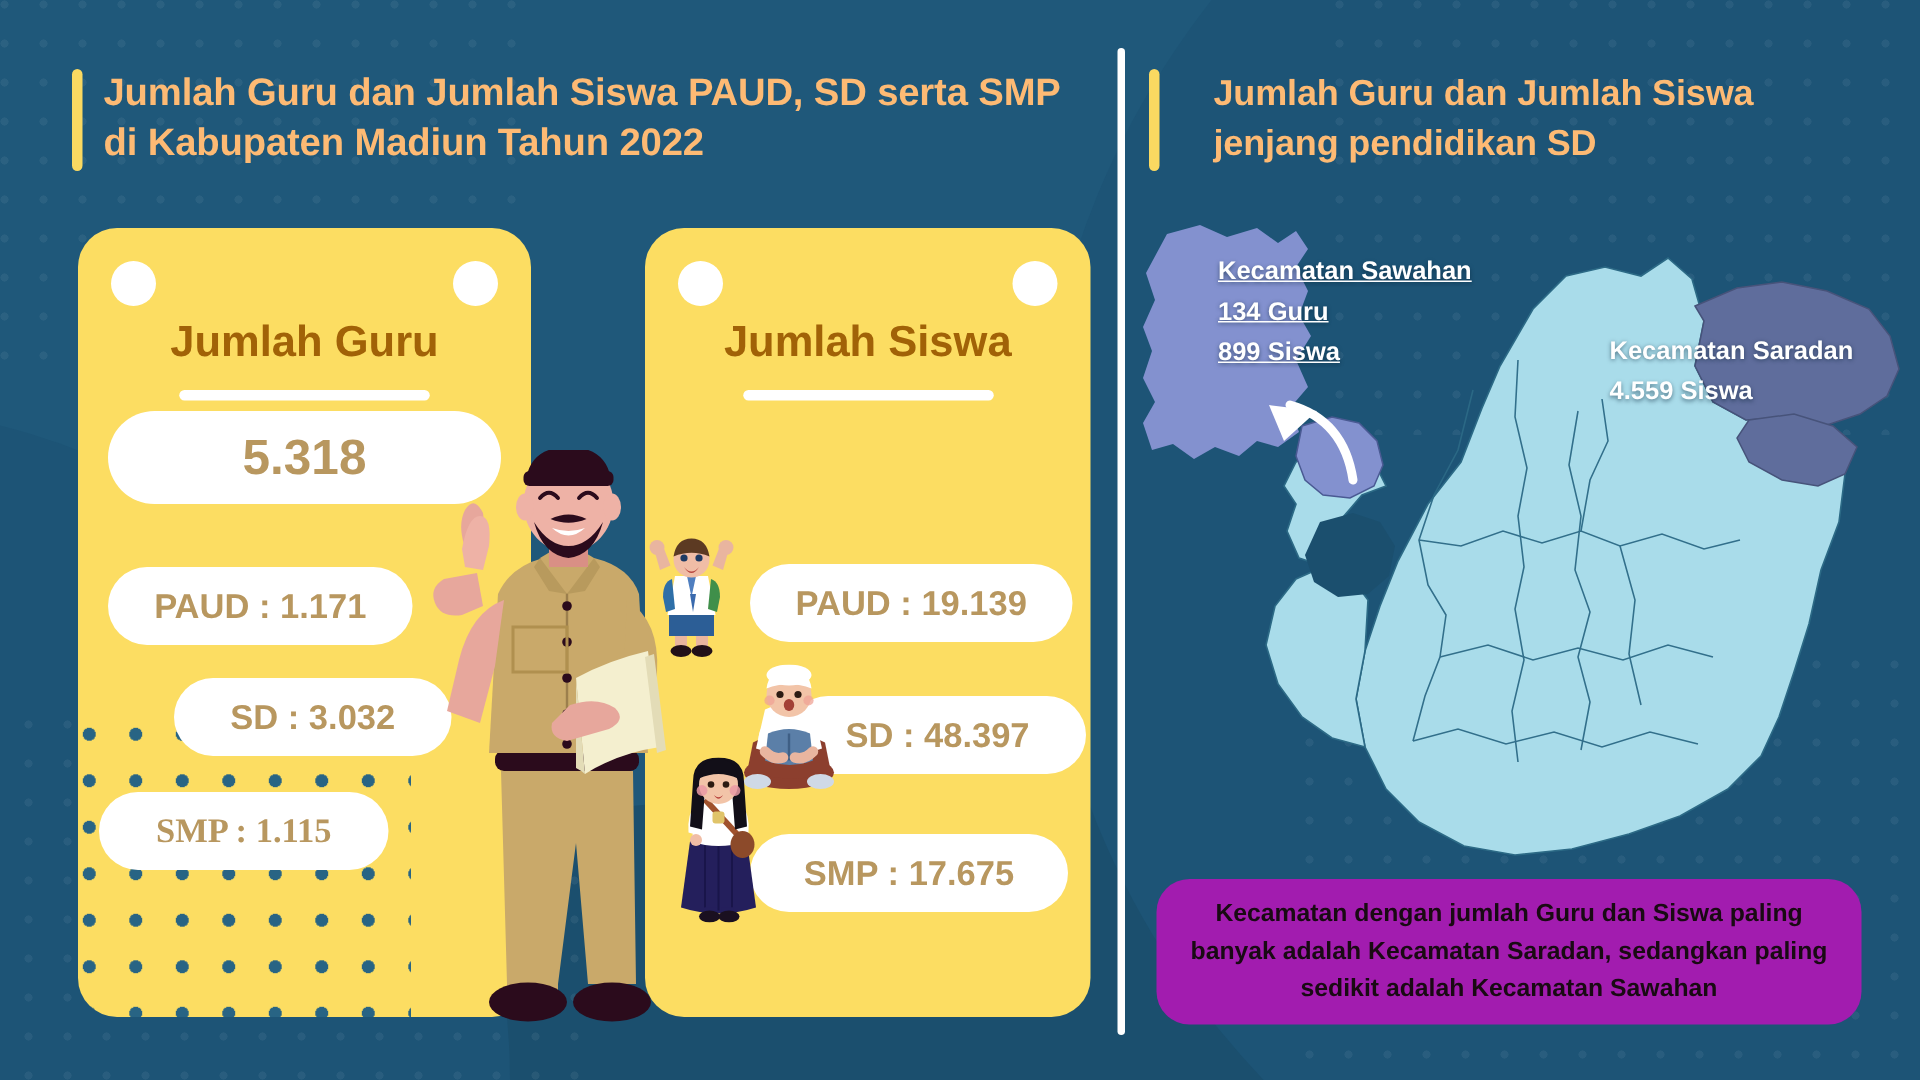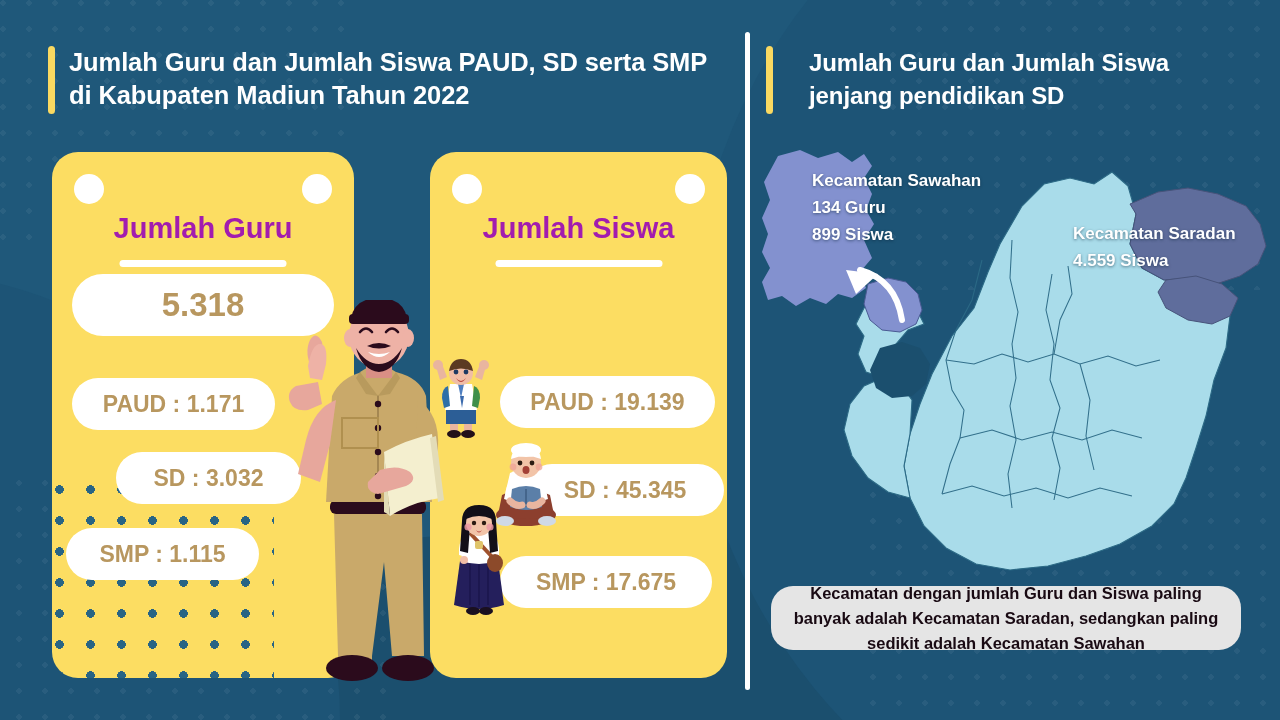--- a/index.html
+++ b/index.html
@@ -45,21 +45,21 @@
   }
 
   
   .title-block { position: absolute; display: flex; gap: 14px; align-items: flex-start; }
   .title-bar {
     width: 7px; border-radius: 4px;
     background: #fad961;
     flex: 0 0 auto;
   }
   .title-text {
-    color: #ffffff;
+    color: #fdba74;
     font-weight: bold;
     letter-spacing: -0.1px;
   }
   #title-left  { left: 48px;  top: 46px; width: 660px; }
   #title-left .title-bar { height: 68px; }
   #title-left .title-text { font-size: 25.5px; line-height: 33px; }
   #title-right { left: 766px; top: 46px; width: 470px; gap: 36px; }
   #title-right .title-bar { height: 68px; }
   #title-right .title-text { font-size: 24px; line-height: 33px; }
 
@@ -84,21 +84,21 @@
     position: absolute;
     width: 30px; height: 30px;
     border-radius: 50%;
     background: #ffffff;
   }
   .punch-hole.left  { left: 22px;  top: 22px; }
   .punch-hole.right { right: 22px; top: 22px; }
   .card-title {
     position: absolute; left: 0; right: 0; top: 60px;
     text-align: center;
-    color: #a21caf;
+    color: #a16207;
     font-size: 29px;
     font-weight: bold;
   }
   .card-rule {
     position: absolute;
     top: 108px; left: 50%; transform: translateX(-50%);
     width: 167px; height: 7px;
     border-radius: 4px;
     background: #ffffff;
   }
@@ -124,21 +124,21 @@
     display: flex; align-items: center; justify-content: center;
     color: #b8975f;
     font-size: 23px;
     font-weight: bold;
     white-space: nowrap;
     padding: 0 18px;
   }
   
   #guru-paud { left: 20px; top: 226px; width: 203px; }
   #guru-sd   { left: 64px; top: 300px; width: 185px; }
-  #guru-smp  { left: 14px; top: 376px; width: 193px; }
+  #guru-smp  { left: 14px; top: 376px; width: 193px; font-family: Liberation Serif, serif; }
   
   #siswa-paud { left: 70px; top: 224px; width: 215px; }
   #siswa-sd   { left: 96px; top: 312px; width: 198px; }
   #siswa-smp  { left: 70px; top: 404px; width: 212px; }
 
   
   .illus { position: absolute; pointer-events: none; }
   #teacher-figure { left: 272px; top: 300px; width: 212px; height: 415px; z-index: 6; }
   #kid-paud  { left: 430px; top: 358px; width: 62px; height: 80px; z-index: 7; }
   #kid-sd    { left: 490px; top: 443px; width: 72px; height: 88px; z-index: 7; }
@@ -150,29 +150,29 @@
 
   .map-label {
     position: absolute;
     color: #ffffff;
     font-weight: bold;
     font-size: 17px;
     line-height: 27px;
     text-shadow: 0 1px 3px rgba(10,35,55,0.55);
     white-space: nowrap;
   }
-  #label-sawahan { left: 812px; top: 167px; }
+  #label-sawahan { left: 812px; top: 167px; text-decoration: underline; }
   #label-saradan { left: 1073px; top: 220px; }
 
   
   #note-box {
     position: absolute;
     left: 771px; top: 586px;
-    width: 470px; height: 64px;
-    background: #e5e5e5;
+    width: 470px; height: 97px;
+    background: #a21caf;
     border-radius: 22px;
     display: flex; align-items: center; justify-content: center;
     text-align: center;
     padding: 4px 14px;
     color: #190a13;
     font-size: 16.5px;
     font-weight: bold;
     line-height: 25px;
   }
 </style>
@@ -212,21 +212,21 @@
     <div class="sub-pill" id="guru-sd">SD : 3.032</div>
     <div class="sub-pill" id="guru-smp">SMP : 1.115</div>
   </div>
 
   <div class="stat-card" id="card-siswa">
     <div class="punch-hole left"></div>
     <div class="punch-hole right"></div>
     <div class="card-title">Jumlah Siswa</div>
     <div class="card-rule"></div>
     <div class="sub-pill" id="siswa-paud">PAUD : 19.139</div>
-    <div class="sub-pill" id="siswa-sd">SD : 45.345</div>
+    <div class="sub-pill" id="siswa-sd">SD : 48.397</div>
     <div class="sub-pill" id="siswa-smp">SMP : 17.675</div>
   </div>
 
   <svg class="illus" id="teacher-figure" viewBox="0 0 212 415">
 
     <path d="M62 214 L150 214 L152 356 L120 356 L112 262 L100 356 L66 356 Z" fill="#c9a96a"></path>
     <path d="M66 348 h34 v14 h-34z" fill="#c9a96a"></path>
 
     <ellipse cx="80" cy="368" rx="26" ry="13" fill="#2b0b1c"></ellipse>
     <ellipse cx="136" cy="368" rx="26" ry="13" fill="#2b0b1c"></ellipse>

